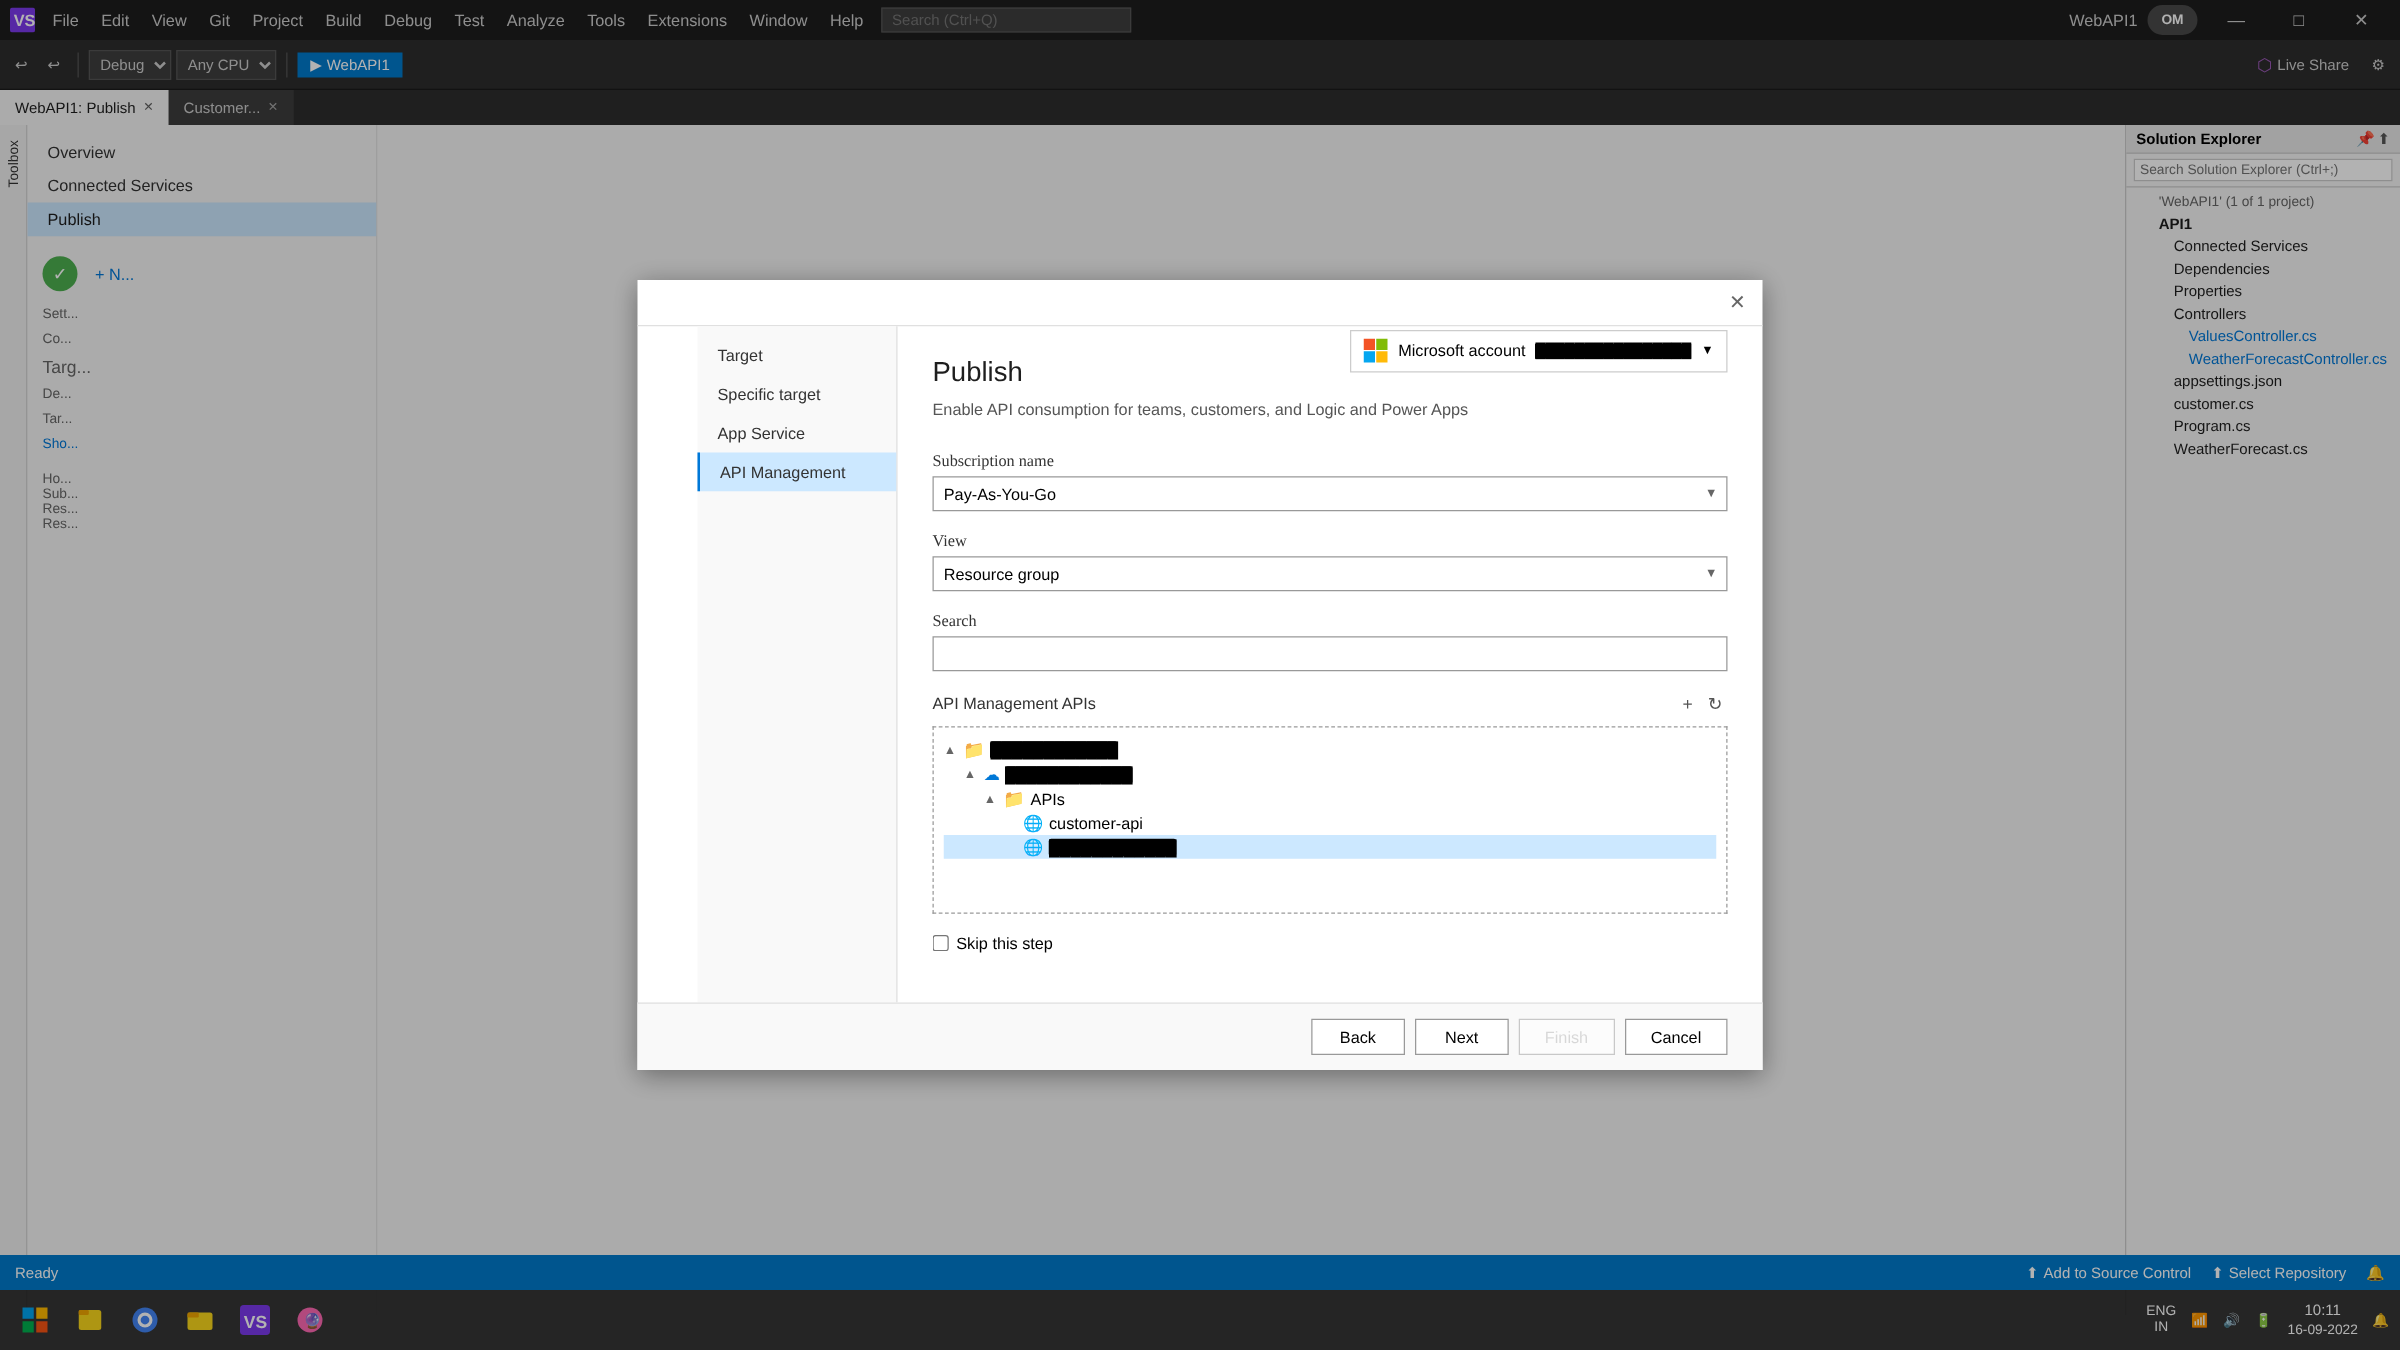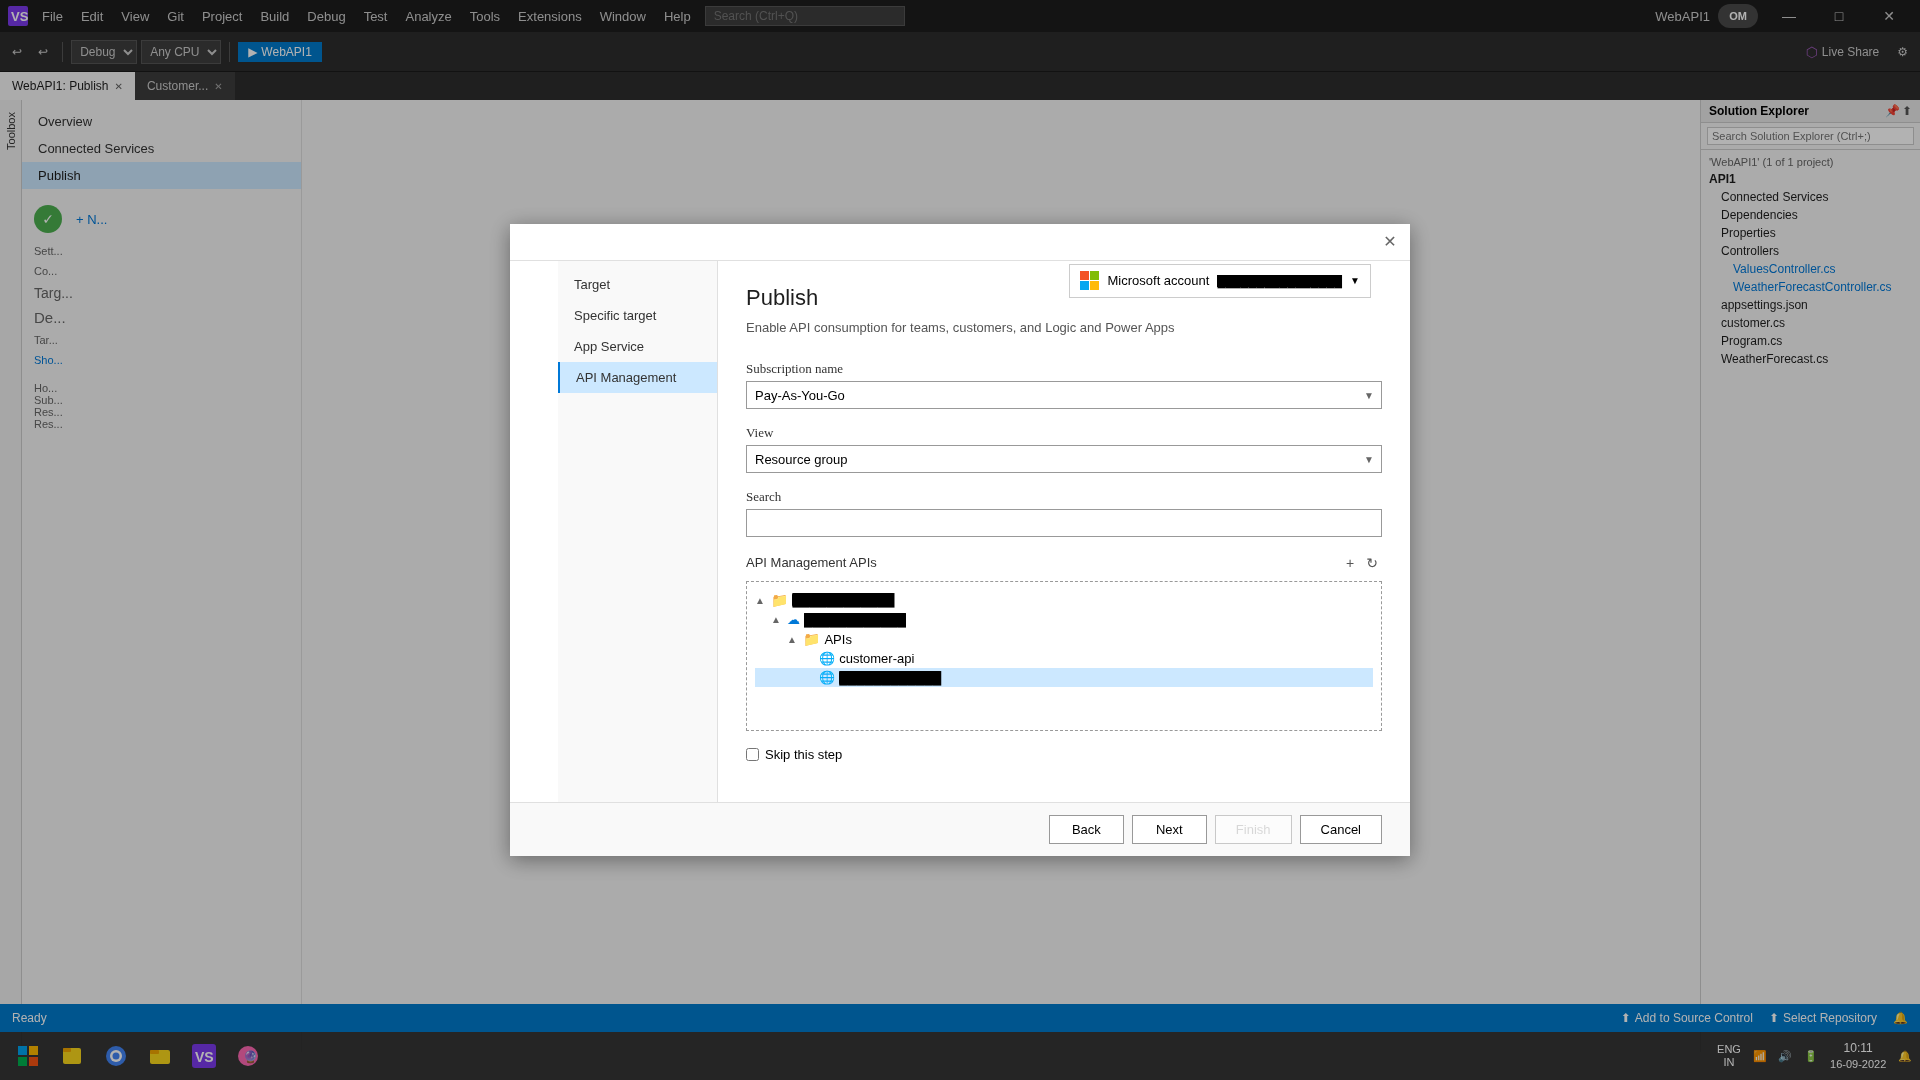--- a/index.html
+++ b/index.html
@@ -124,21 +124,21 @@
       font-size: 12px;
     }
     .right-panel-header {
       background: #e8e8e8;
       padding: 4px 8px;
       font-size: 12px;
       font-weight: 600;
       border-bottom: 1px solid #ccc;
       display: flex; align-items: center; justify-content: space-between;
     }
-    .solution-tree { padding: 4px; }
+    .solution-tree { padding: 4px; margin-left: 18px; }
     .tree-item { padding: 2px 4px; cursor: pointer; font-size: 12px; color: #1e1e1e; }
     .tree-item.indent1 { padding-left: 16px; }
     .tree-item.indent2 { padding-left: 28px; }
 
     
     .status-bar {
       height: 28px;
       background: #007acc;
       display: flex;
       align-items: center;
@@ -212,21 +212,21 @@
       color: #333;
     }
     .dialog-nav-item.active { background: #cce8ff; border-left: 2px solid #0078d7; }
     .dialog-main { flex: 1; padding: 24px 28px; overflow-y: auto; }
     .dialog-header { margin-bottom: 24px; }
     .dialog-title { font-size: 22px; font-weight: 300; color: #1e1e1e; margin-bottom: 8px; }
     .dialog-subtitle { font-size: 13px; color: #555; line-height: 1.4; }
     .account-section {
       position: absolute;
       top: 40px;
-      right: 39px;
+      right: 28px;
       display: flex;
       gap: 0;
     }
     .account-box {
       display: flex;
       align-items: center;
       gap: 8px;
       border: 1px solid #ccc;
       padding: 6px 10px;
       font-size: 13px;
@@ -394,21 +394,21 @@
       <div class="panel-nav-item active">Publish</div>
     </div>
     <div class="panel-content">
       <div style="display:flex;align-items:center;gap:6px;margin-bottom:8px;">
         <div style="width:28px;height:28px;background:#4caf50;border-radius:50%;display:flex;align-items:center;justify-content:center;color:white;font-size:14px;">✓</div>
         <button class="new-btn">+ N...</button>
       </div>
       <div style="font-size:11px;color:#666;padding:4px 0;">Sett...</div>
       <div style="font-size:11px;color:#666;padding:4px 0;">Co...</div>
       <div style="font-size:14px;color:#666;padding:4px 0;">Targ...</div>
-      <div style="font-size:15px;color:#666;padding:4px 0;">De...</div>
+      <div style="font-size:11px;color:#666;padding:4px 0;">De...</div>
       <div style="font-size:11px;color:#666;padding:4px 0;">Tar...</div>
       <div style="font-size:11px;color:#0078d7;padding:4px 0;cursor:pointer;">Sho...</div>
       <div style="margin-top:12px;font-size:11px;color:#666;">
         <div>Ho...</div>
         <div>Sub...</div>
         <div>Res...</div>
         <div>Res...</div>
       </div>
     </div>
   </div>

